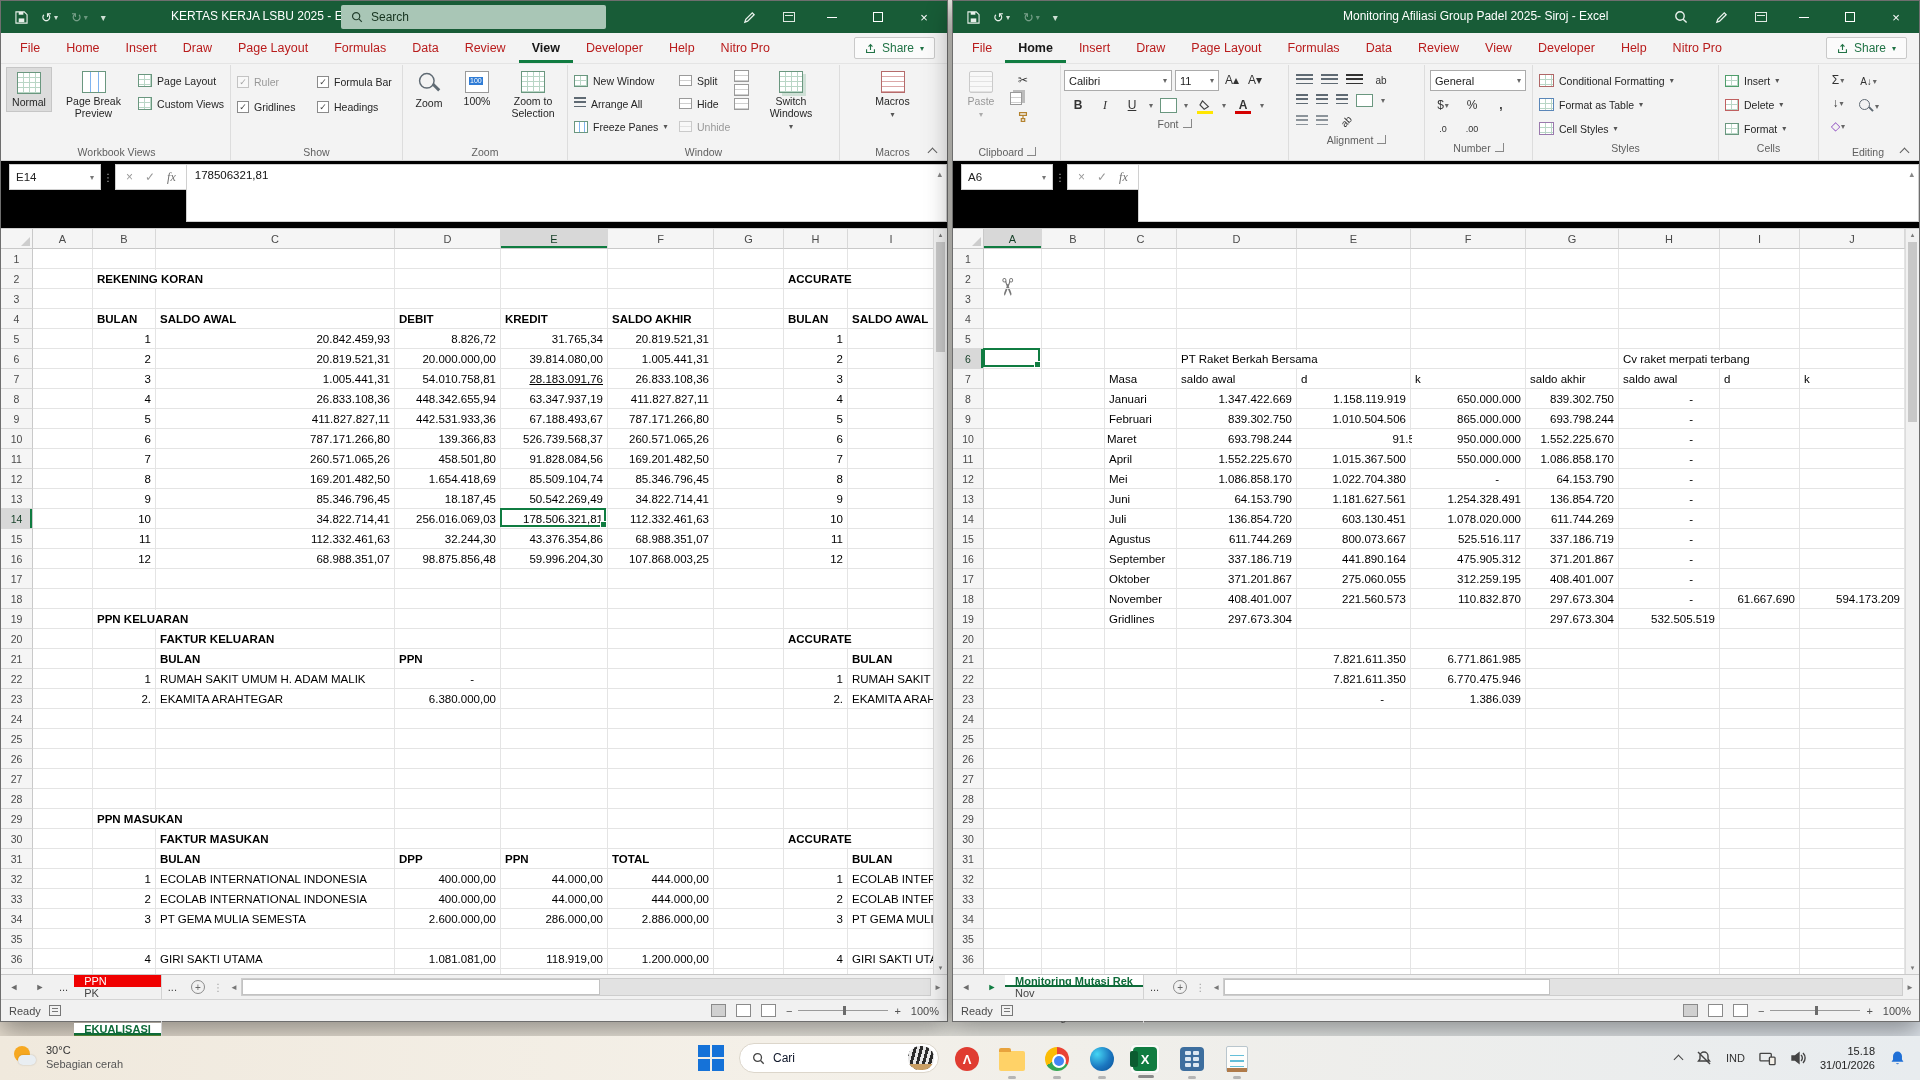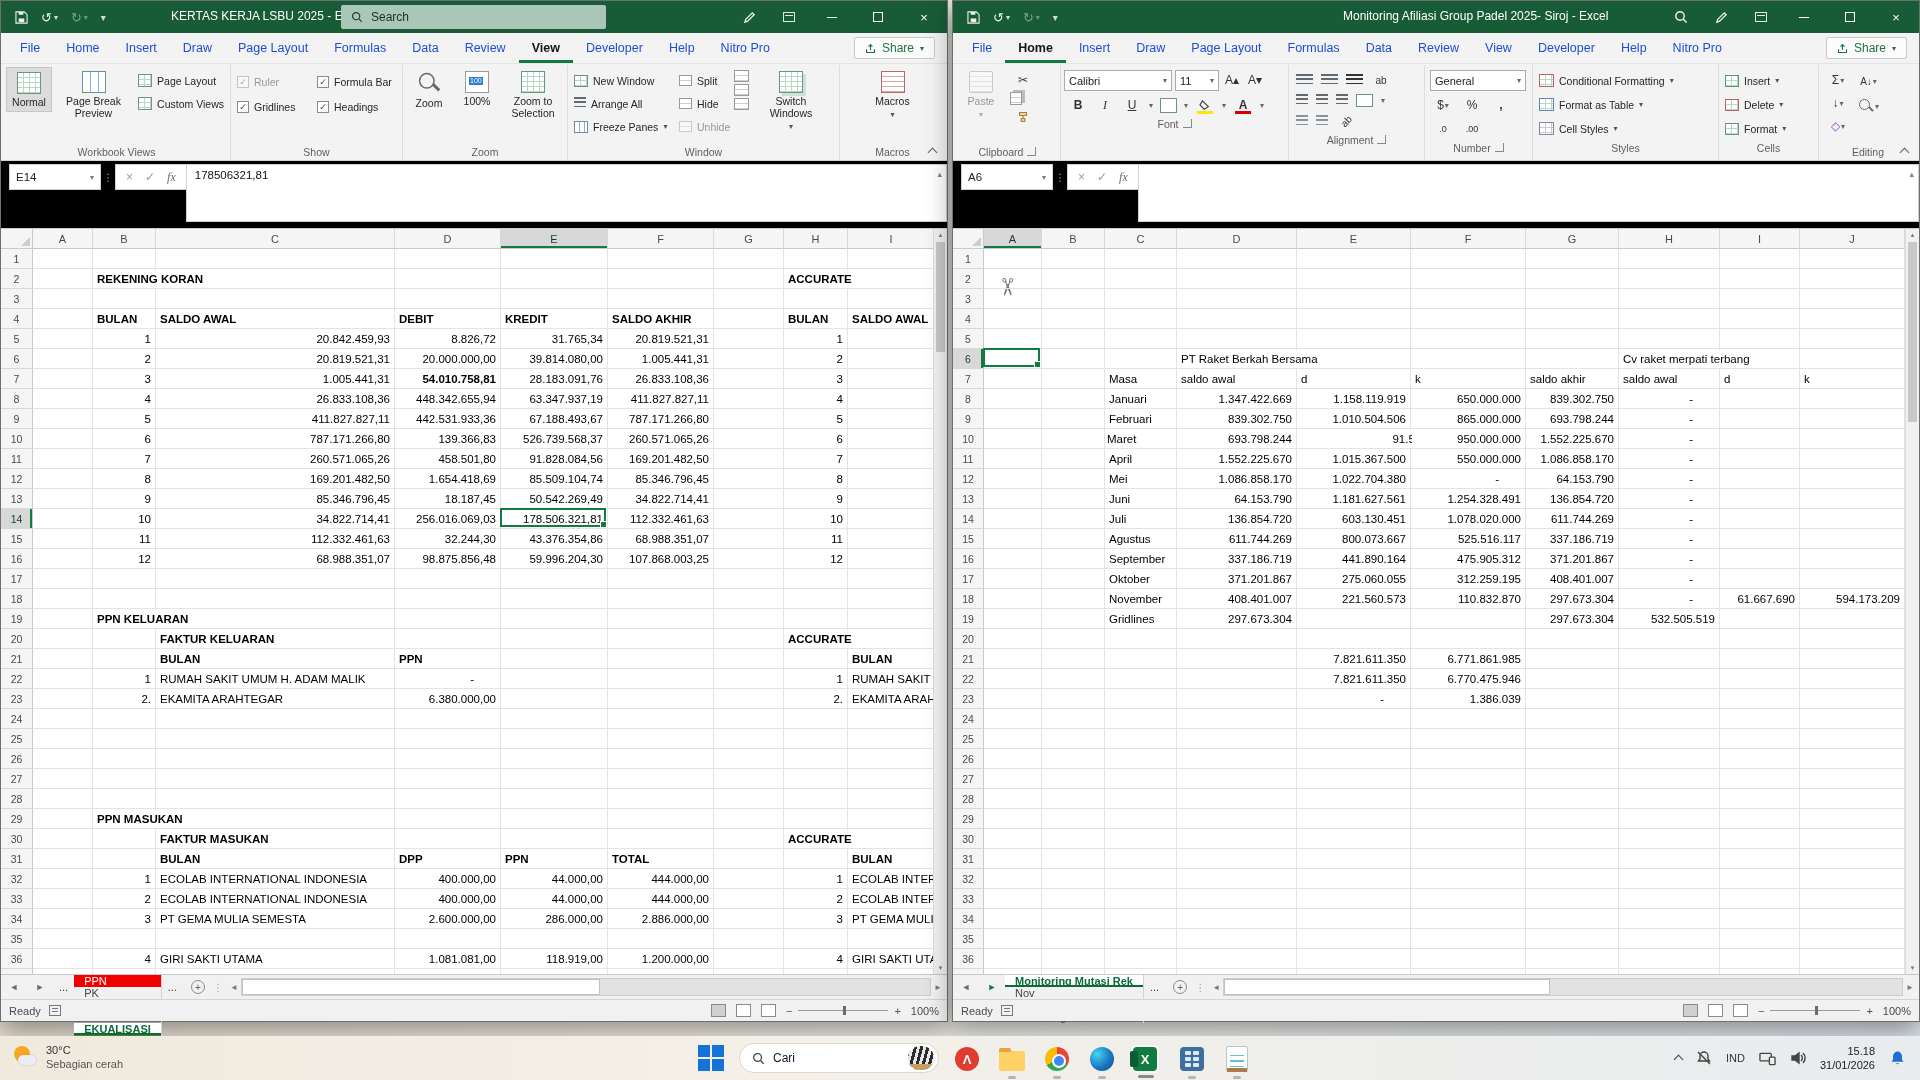--- a/index.html
+++ b/index.html
@@ -25,21 +25,21 @@
   .tbicons{margin-left:auto;display:flex;align-items:center}
   .tbi{width:40px;height:32px;display:flex;align-items:center;justify-content:center;color:#e9f1ec}
   .wcbtn{width:46px;height:32px;display:flex;align-items:center;justify-content:center;color:#fff;font-size:13px}
   .wc-min{width:10px;height:1px;background:#fff;display:block}
   .wc-max{width:10px;height:10px;border:1px solid #fff;display:block}
   .ribbox{width:12px;height:10px;border:1px solid #dfe9e2;display:block;position:relative}
   .ribbox::after{content:"";position:absolute;left:1px;right:1px;top:2px;height:1px;background:#dfe9e2}
   
   .tabrow{position:absolute;top:32px;left:0;right:0;height:31px;background:#f3f3f3;display:flex;
     align-items:stretch;padding-left:6px;border-bottom:1px solid #e4e4e4}
-  .rtab{display:flex;align-items:center;padding:0 13px;font-size:12.5px;color:#1d4ed8;white-space:nowrap}
+  .rtab{display:flex;align-items:center;padding:0 13px;font-size:12.5px;color:#b91c1c;white-space:nowrap}
   .rtab.active{font-weight:bold;color:#171717;box-shadow:inset 0 -3px 0 #107c41}
   .sharebtn{margin-left:auto;margin-right:12px;align-self:center;display:flex;align-items:center;gap:6px;
     border:1px solid #c9c9c9;background:#fbfbfb;border-radius:2px;padding:3px 10px;font-size:12px;color:#217346}
   
   .ribbon{position:absolute;top:63px;left:0;right:0;height:97px;background:#f3f3f3;
     border-bottom:1px solid #d6d6d6;display:flex;padding:1px 2px 0 2px}
   .rgroup{display:flex;flex-direction:column;border-right:1px solid #dddddd;padding:2px 3px 0 3px}
   .rgc{flex:1;display:flex;align-items:flex-start;gap:2px}
   .rglbl{height:17px;display:flex;align-items:center;justify-content:center;gap:4px;
     font-size:10.5px;color:#5f5f5f;white-space:nowrap}
@@ -484,22 +484,22 @@
         <div class="gcell r" style="top: 101px; left: 608px; width: 104px; padding-right: 4px;">20.819.521,31</div>
         <div class="gcell r" style="top: 101px; left: 784px; width: 62px; padding-right: 4px;">1</div>
         <div class="gcell r" style="top: 121px; left: 93px; width: 61px; padding-right: 4px;">2</div>
         <div class="gcell r" style="top: 121px; left: 156px; width: 237px; padding-right: 4px;">20.819.521,31</div>
         <div class="gcell r" style="top: 121px; left: 395px; width: 104px; padding-right: 4px;">20.000.000,00</div>
         <div class="gcell r" style="top: 121px; left: 501px; width: 105px; padding-right: 4px;">39.814.080,00</div>
         <div class="gcell r" style="top: 121px; left: 608px; width: 104px; padding-right: 4px;">1.005.441,31</div>
         <div class="gcell r" style="top: 121px; left: 784px; width: 62px; padding-right: 4px;">2</div>
         <div class="gcell r" style="top: 141px; left: 93px; width: 61px; padding-right: 4px;">3</div>
         <div class="gcell r" style="top: 141px; left: 156px; width: 237px; padding-right: 4px;">1.005.441,31</div>
-        <div class="gcell r" style="top: 141px; left: 395px; width: 104px; padding-right: 4px; font-weight: bold;">54.010.758,81</div>
-        <div class="gcell r" style="top: 141px; left: 501px; width: 105px; padding-right: 4px;">28.183.091,76</div>
+        <div class="gcell r" style="top: 141px; left: 395px; width: 104px; padding-right: 4px;">54.010.758,81</div>
+        <div class="gcell r" style="top: 141px; left: 501px; width: 105px; padding-right: 4px; text-decoration: underline;">28.183.091,76</div>
         <div class="gcell r" style="top: 141px; left: 608px; width: 104px; padding-right: 4px;">26.833.108,36</div>
         <div class="gcell r" style="top: 141px; left: 784px; width: 62px; padding-right: 4px;">3</div>
         <div class="gcell r" style="top: 161px; left: 93px; width: 61px; padding-right: 4px;">4</div>
         <div class="gcell r" style="top: 161px; left: 156px; width: 237px; padding-right: 4px;">26.833.108,36</div>
         <div class="gcell r" style="top: 161px; left: 395px; width: 104px; padding-right: 4px;">448.342.655,94</div>
         <div class="gcell r" style="top: 161px; left: 501px; width: 105px; padding-right: 4px;">63.347.937,19</div>
         <div class="gcell r" style="top: 161px; left: 608px; width: 104px; padding-right: 4px;">411.827.827,11</div>
         <div class="gcell r" style="top: 161px; left: 784px; width: 62px; padding-right: 4px;">4</div>
         <div class="gcell r" style="top: 181px; left: 93px; width: 61px; padding-right: 4px;">5</div>
         <div class="gcell r" style="top: 181px; left: 156px; width: 237px; padding-right: 4px;">411.827.827,11</div>

